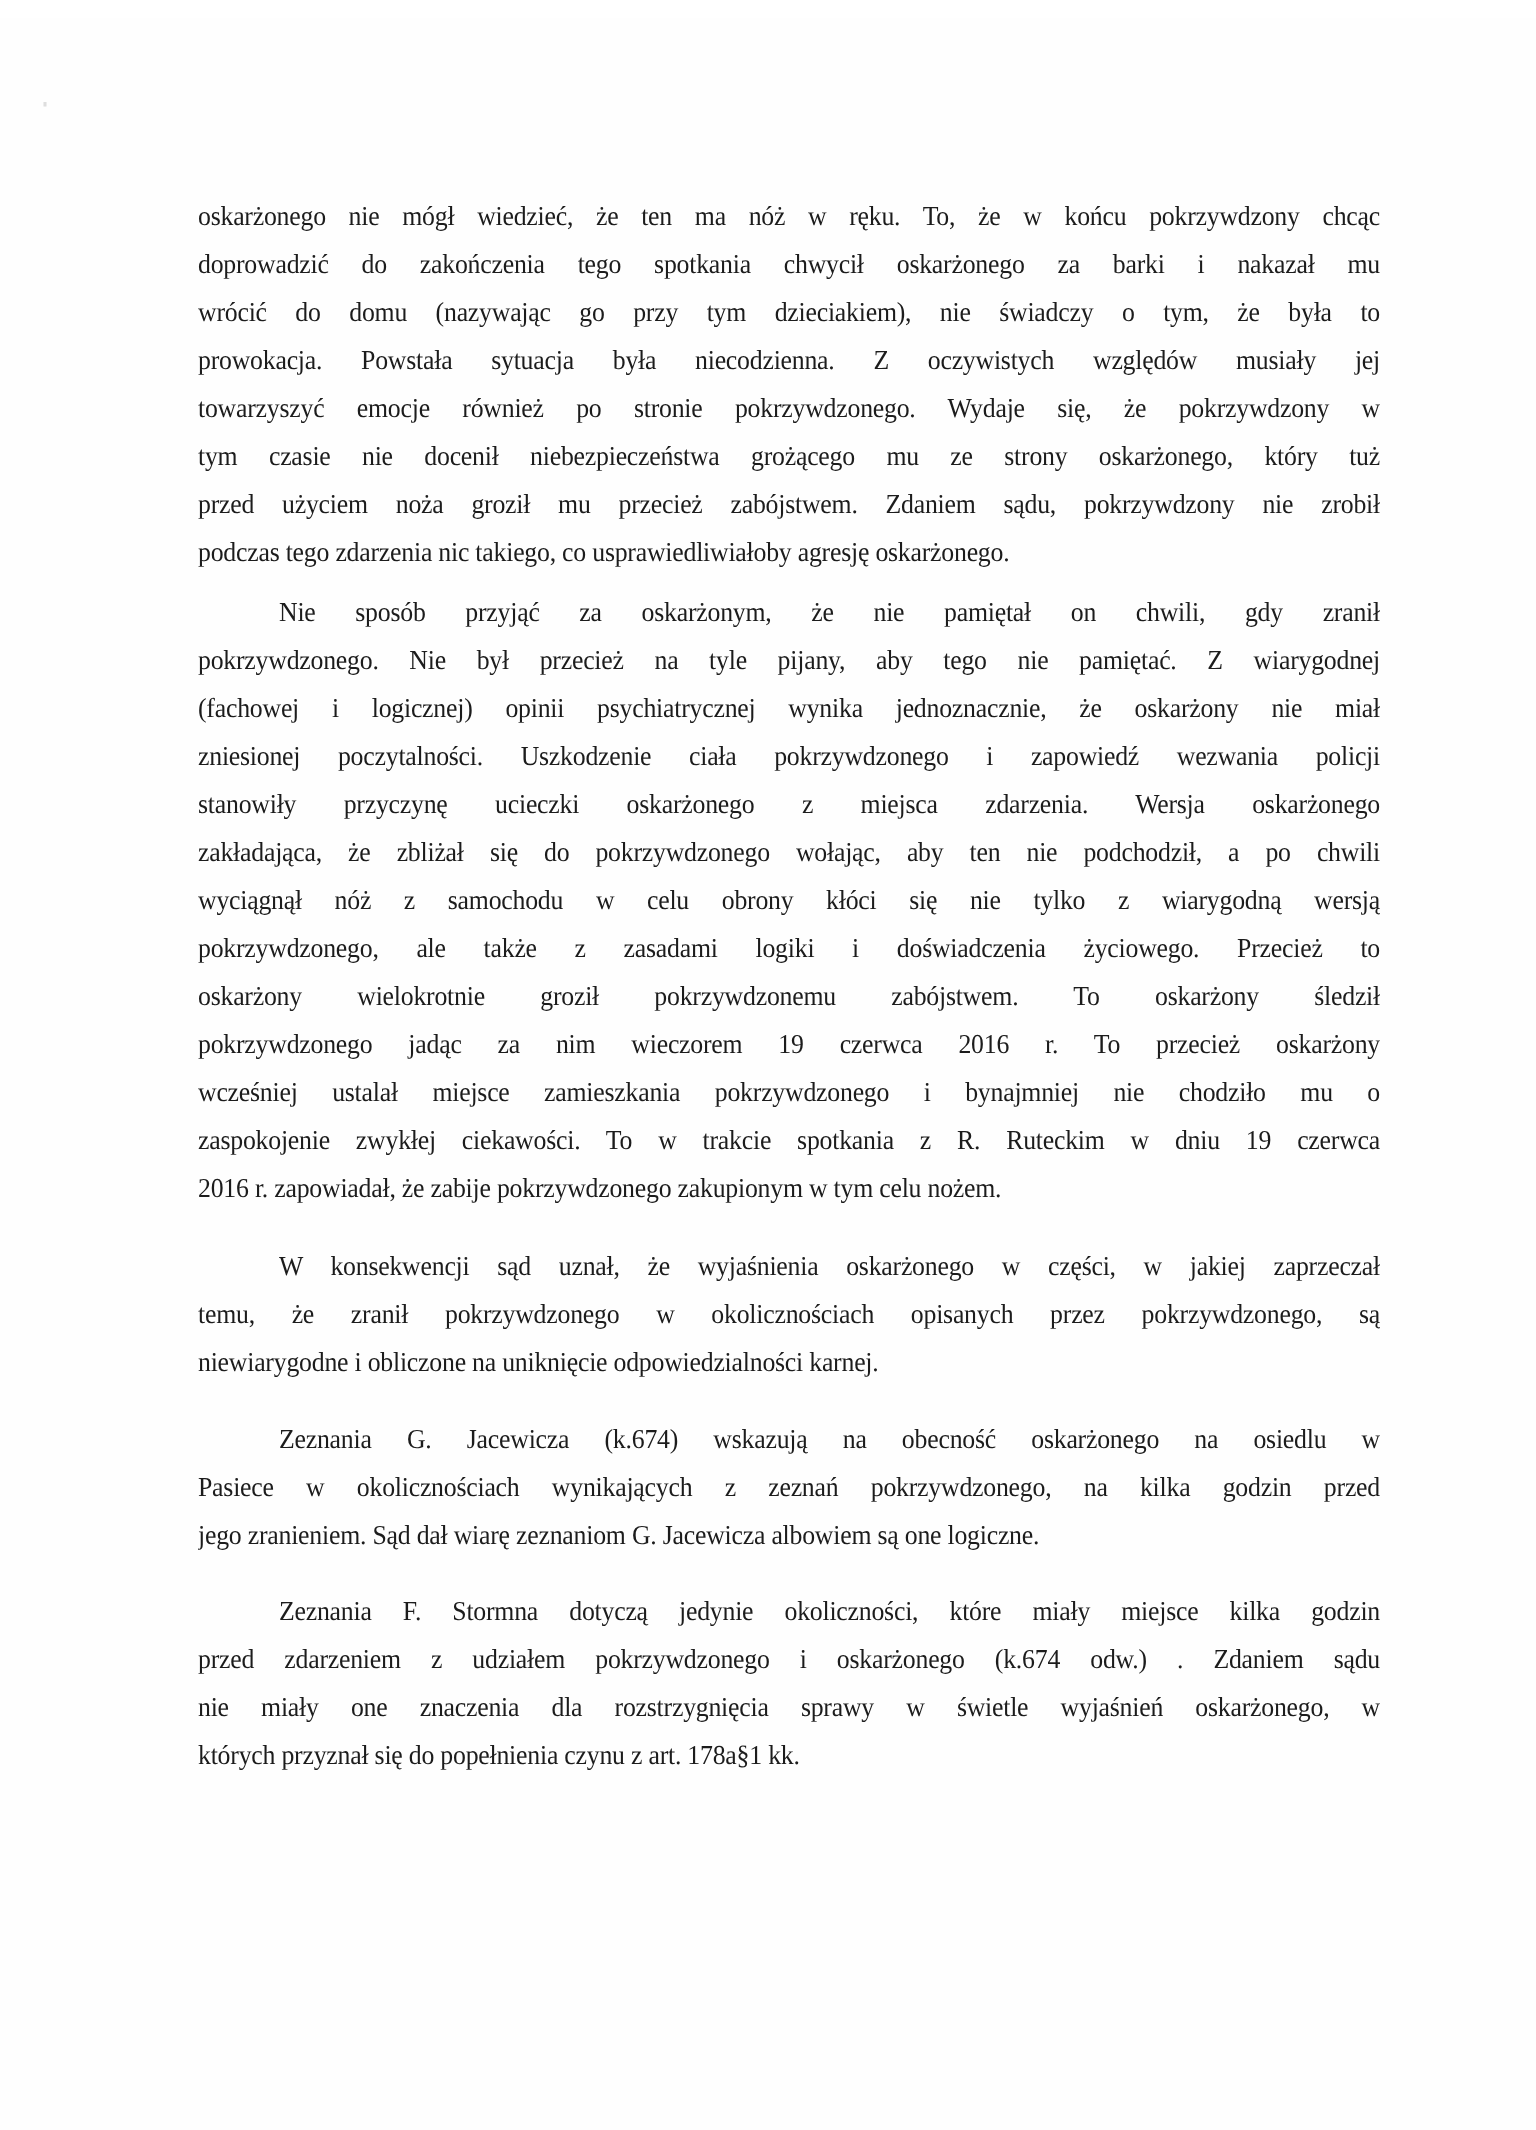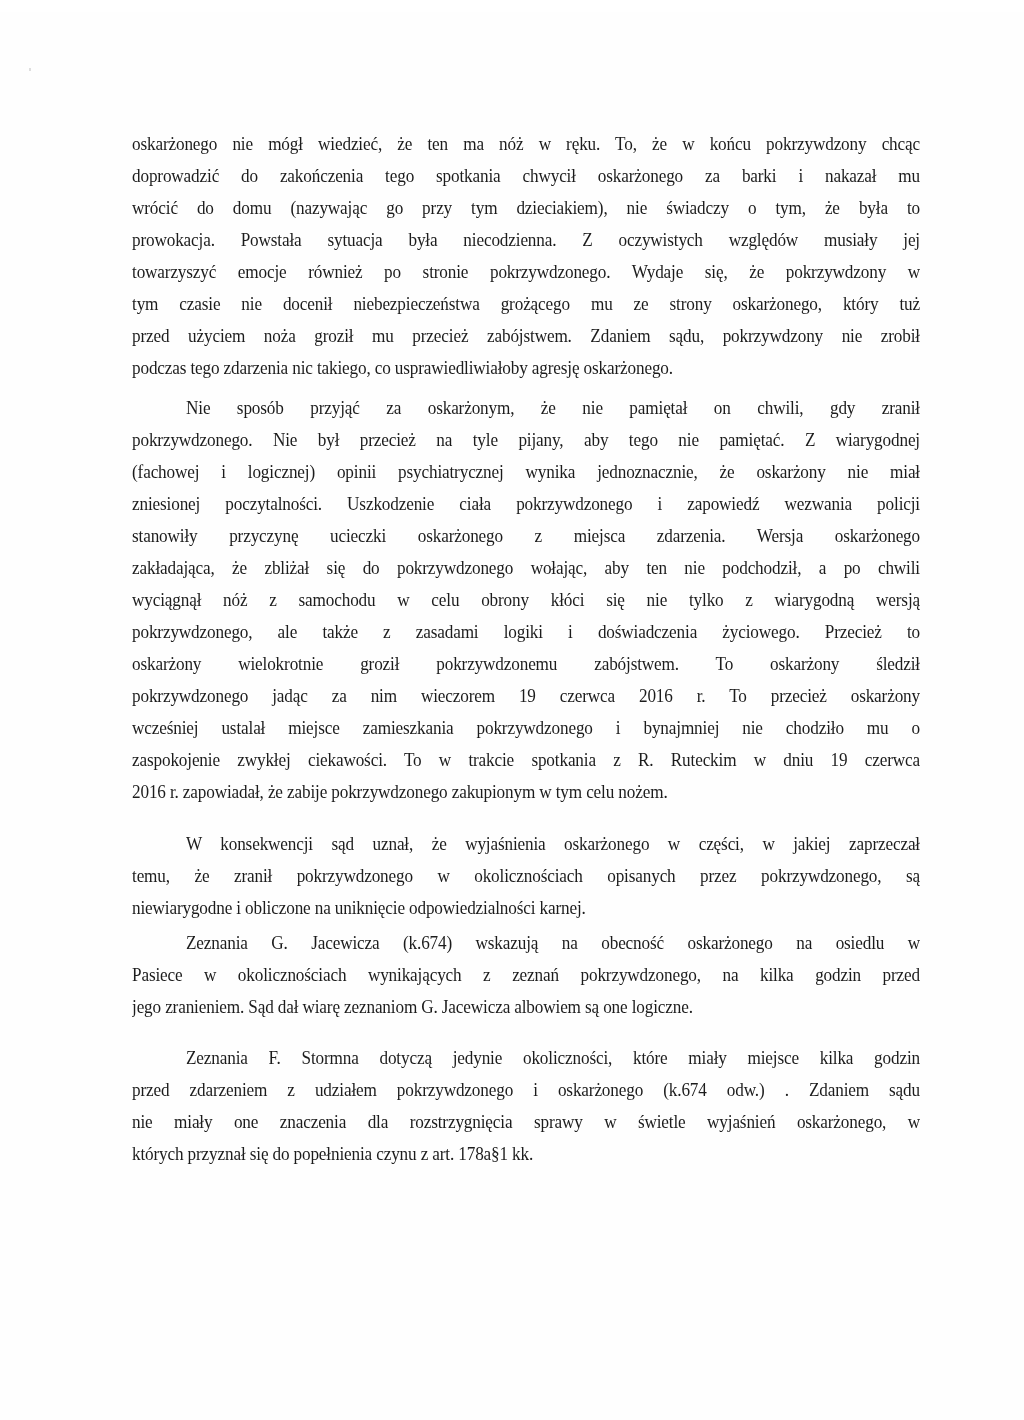--- a/index.html
+++ b/index.html
@@ -48,21 +48,21 @@
     text-align-last: left;
   }
   .line.indent {
     padding-left: 54px;
   }
   .para + .para {
     margin-top: 18px;
   }
   .para.p2 { margin-top: 8px; }
   .para.p3 { margin-top: 20px; }
-  .para.p4 { margin-top: 3px; }
+  .para.p4 { margin-top: 19px; }
   .para.p5 { margin-top: 19px; }
   .speck {
     position: absolute;
     width: 2px; height: 3px;
     background: #c8c8c8;
     left: 29px; top: 56px;
     opacity: 0.6;
   }
 </style>
 </head>

